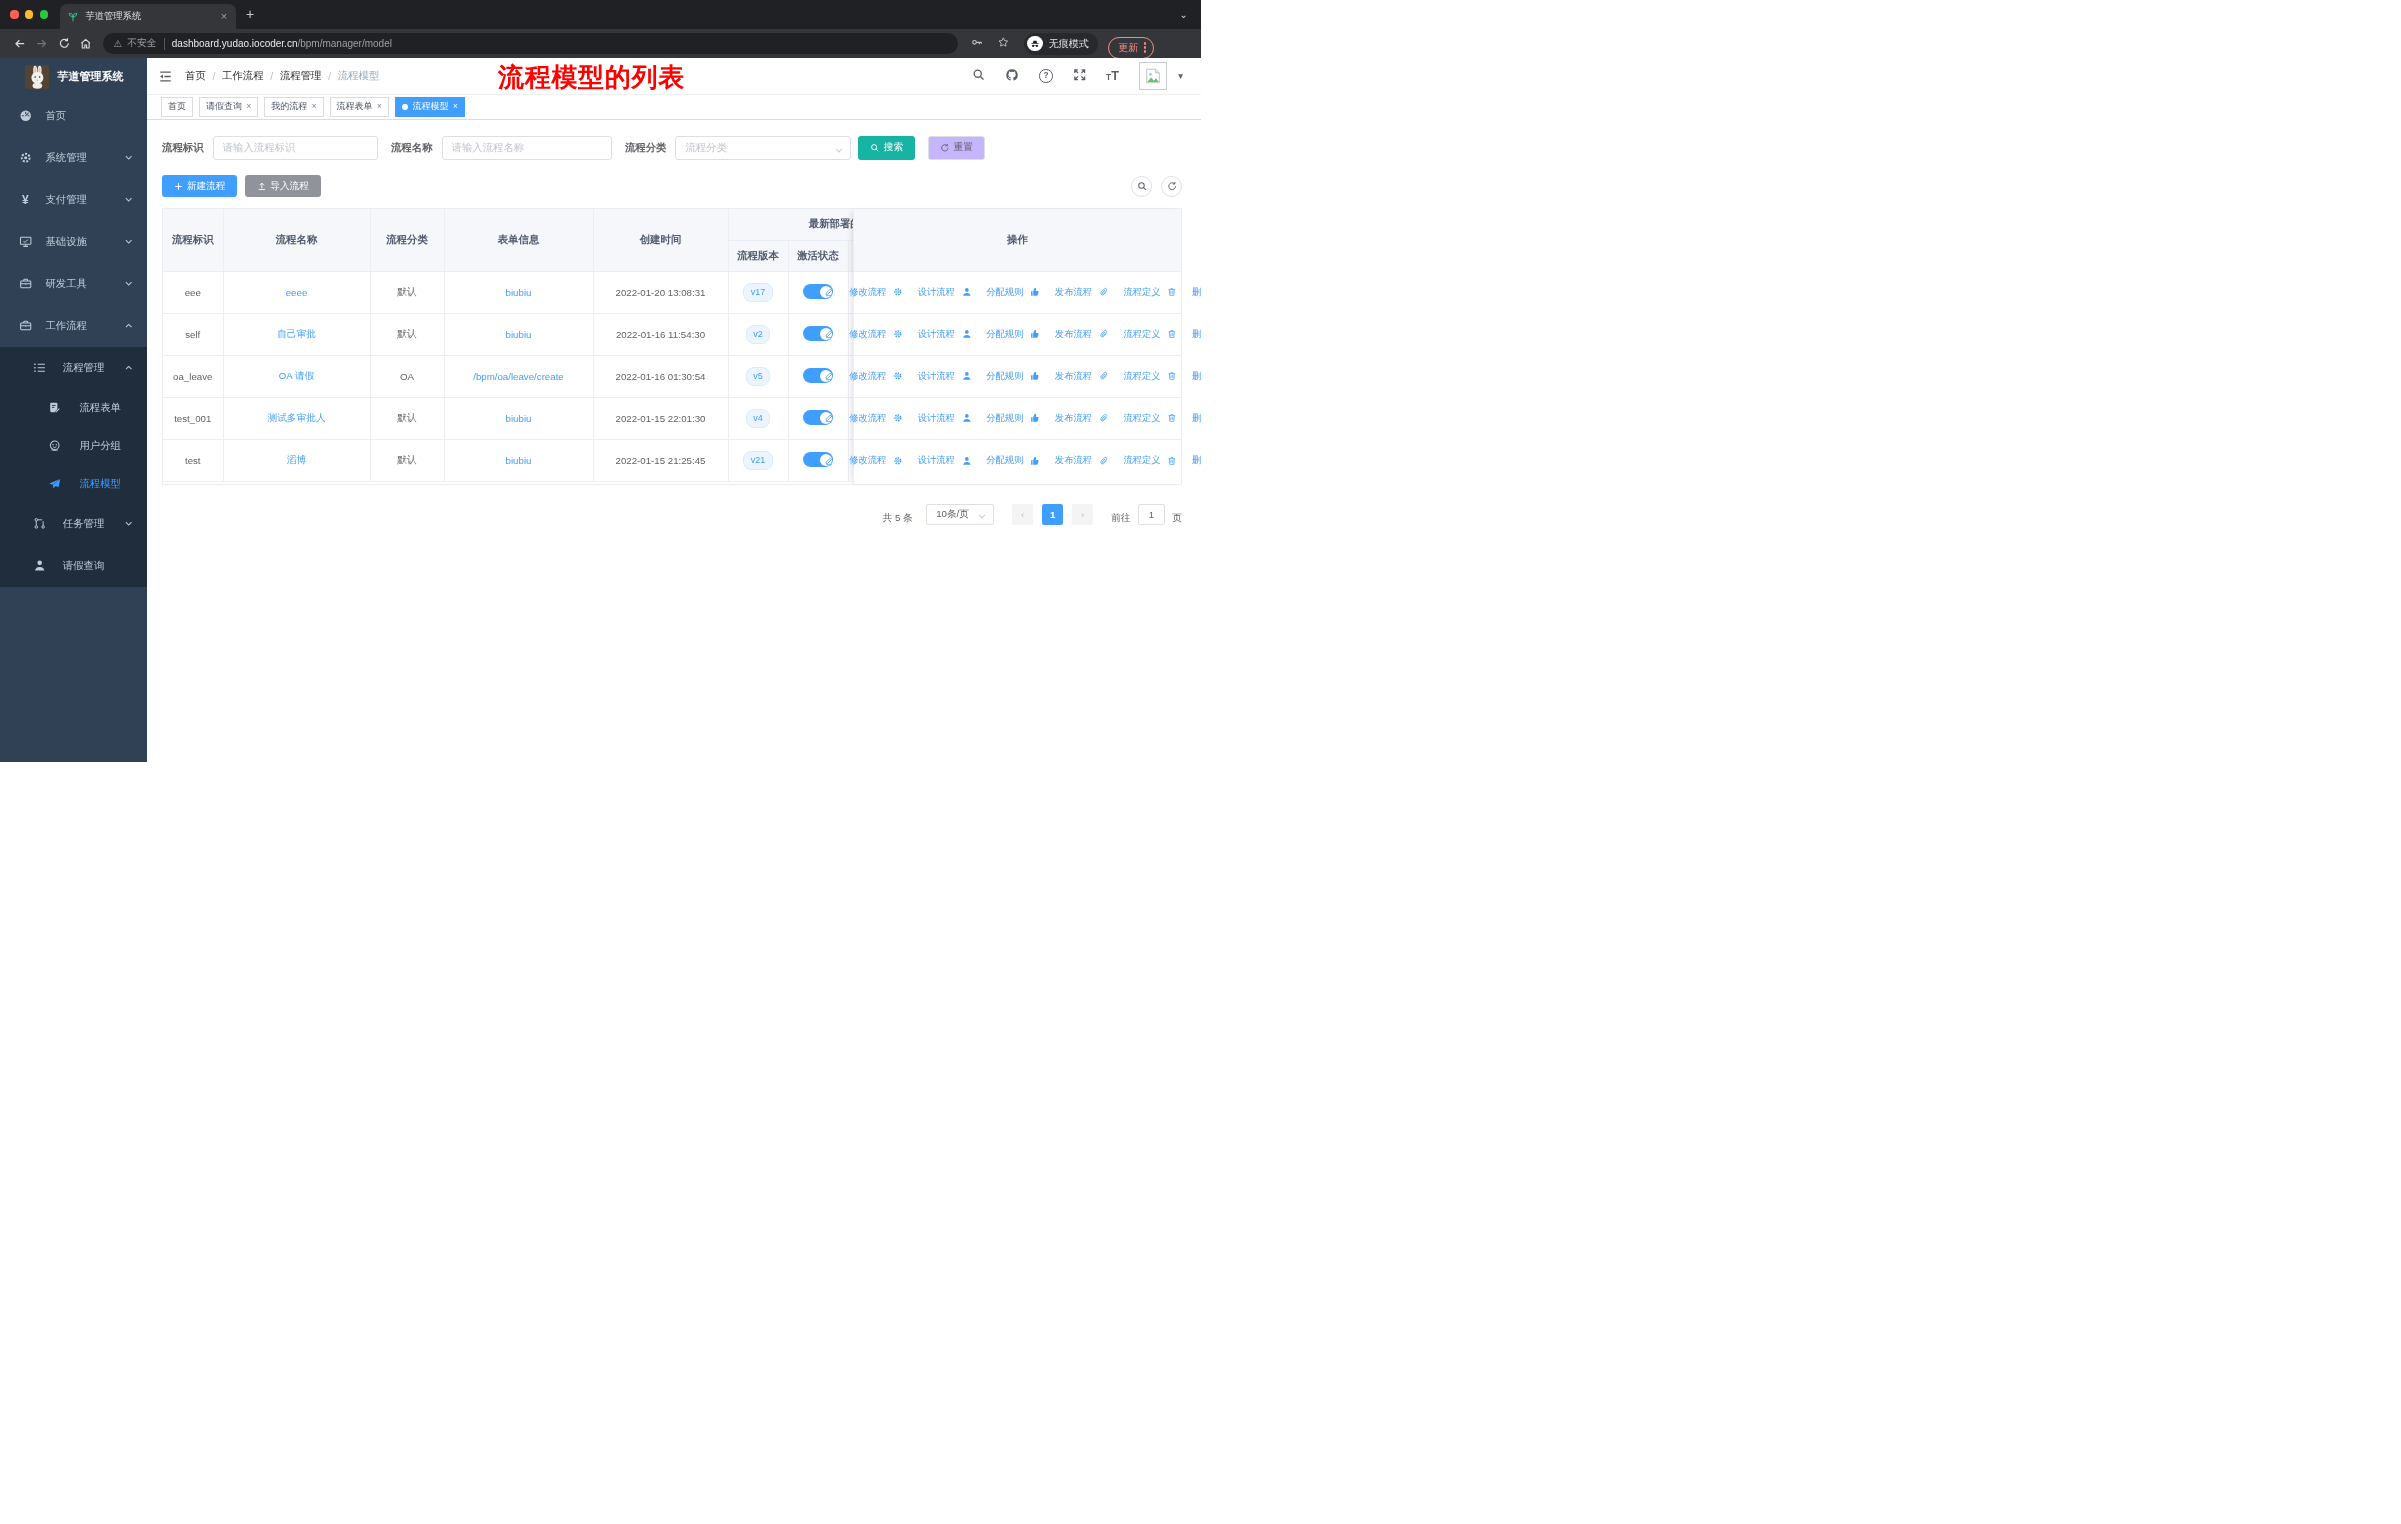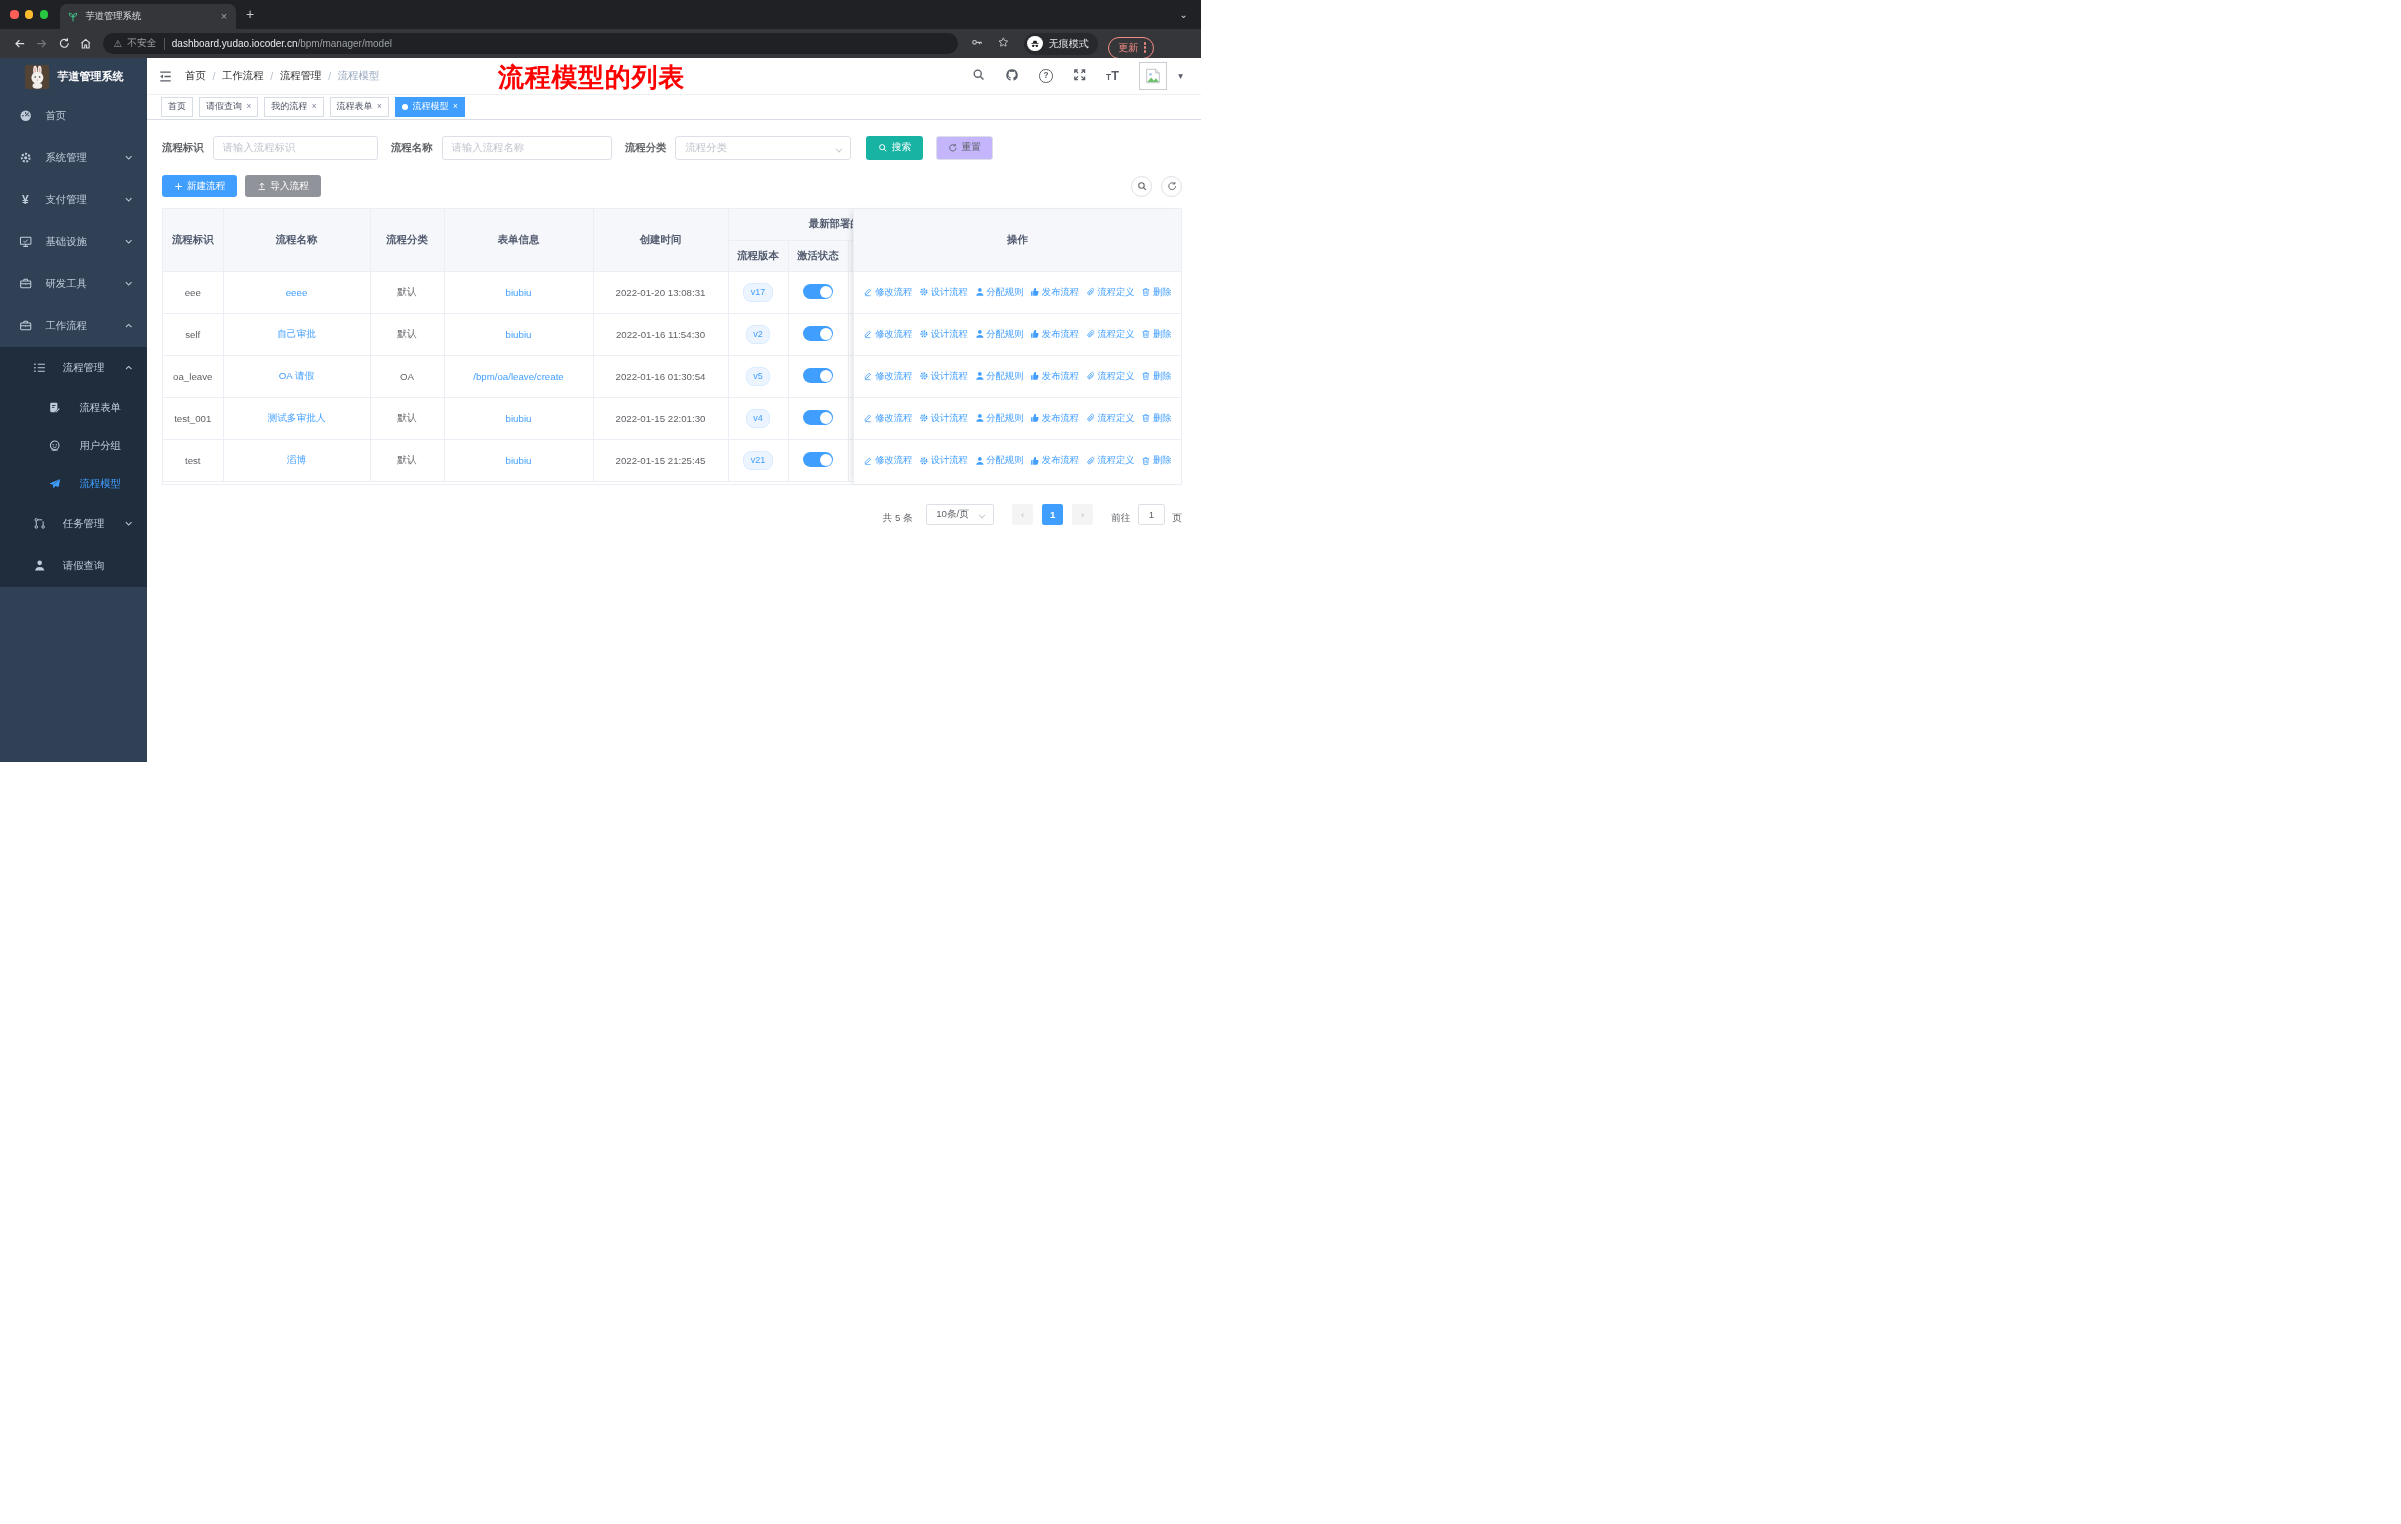--- a/index.html
+++ b/index.html
@@ -99,21 +99,21 @@
     color:#606266; outline:none; font-family:inherit; }
   .finput::placeholder { color:#c0c4cc; }
   .fsel { position:relative; height:24px; border:0.7px solid #dcdfe6; border-radius:3px; width:176px;
     display:flex; align-items:center; padding:0 9px; }
   .fsel .ph { color:#c0c4cc; font-size:10.4px; }
   .selarrow { position:absolute; right:8.2px; top:9px; width:6px; height:6px; border-right:1px solid #c0c4cc;
     border-bottom:1px solid #c0c4cc; transform:rotate(45deg) scale(.8); }
   .gap18 { width:13.4px; flex:0 0 auto; }
   .btn { display:inline-flex; align-items:center; justify-content:center; gap:3.7px; height:24px;
     border-radius:3px; font-size:9.7px; padding:0 11px; border:0.7px solid transparent; cursor:pointer; white-space:nowrap; }
-  .btn-teal { background:#17b3a3; color:#fff; margin-left:15px; }
+  .btn-teal { background:#17b3a3; color:#fff; margin-left:7px; }
   .btn-plain { background:#c4b5fd; color:#606266; border-color:#dcdfe6; margin-left:13px; }
   .btn-blue { background:#409eff; color:#fff; }
   .btn-gray { background:#909399; color:#fff; margin-left:7.4px; }
 
   .toolbar-row { display:flex; align-items:flex-end; margin-top:15.6px; }
   .toolbar-row .btn { height:22px; }
   .tool-right { margin-left:auto; display:flex; gap:9px; }
   .circ-btn { width:21px; height:21px; border:0.7px solid #dcdfe6; border-radius:50%; background:#fff;
     display:flex; align-items:center; justify-content:center; color:#606266; cursor:pointer; }
 
@@ -131,21 +131,21 @@
   .switch { display:inline-block; width:30px; height:15px; border-radius:7.4px; background:#409eff; position:relative; cursor:pointer; }
   .switch .knob { position:absolute; right:1.5px; top:1.5px; width:12px; height:12px; border-radius:50%; background:#fff; }
 
   .ops-col { position:absolute; top:0; bottom:0; left:690px; right:0; background:#fff;
     border-left:0.7px solid #ebeef5; box-shadow:-4.5px 0 6px -3px rgba(0,0,0,.14); }
   .ops-head { height:63px; background:#f5f7fa; border-bottom:0.7px solid #ebeef5; display:flex;
     align-items:center; justify-content:center; color:#515a6e; font-size:10.4px; font-weight:bold; }
   .ops-row { height:42px; border-bottom:0.7px solid #ebeef5; display:flex; align-items:center;
     justify-content:center; gap:6.7px; }
   .ops-row:last-child { border-bottom:none; }
-  .op { display:inline-flex; align-items:center; gap:2px; color:#409eff; font-size:9.3px;
+  .op { display:inline-flex; align-items:center; gap:15px; color:#409eff; font-size:9.3px;
     text-decoration:none; white-space:nowrap; cursor:pointer; }
   .op svg { flex:0 0 auto; }
 
   
   .pager { width:1020px; margin-top:19.4px; display:flex; align-items:flex-end; justify-content:flex-end;
     font-size:9.7px; color:#606266; }
   .p-total { margin-right:13.4px; }
   .p-size { position:relative; width:68px; height:21px; border:0.7px solid #dcdfe6; border-radius:2.2px;
     display:flex; align-items:center; padding-left:9px; margin-right:18px; }
   .p-size .selarrow { top:7.4px; }

